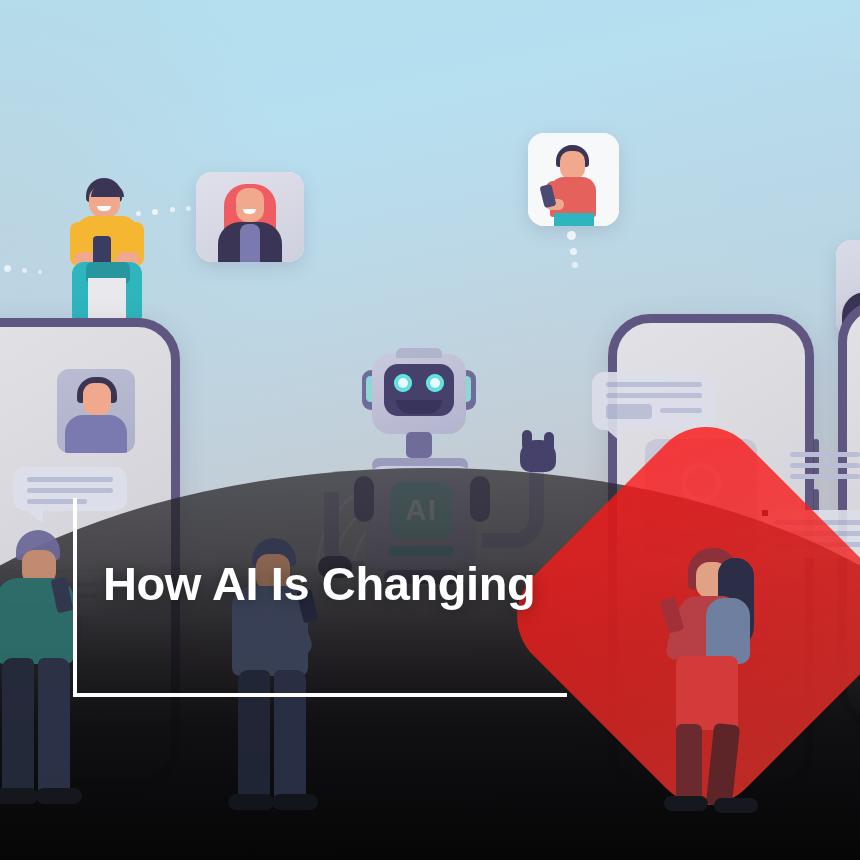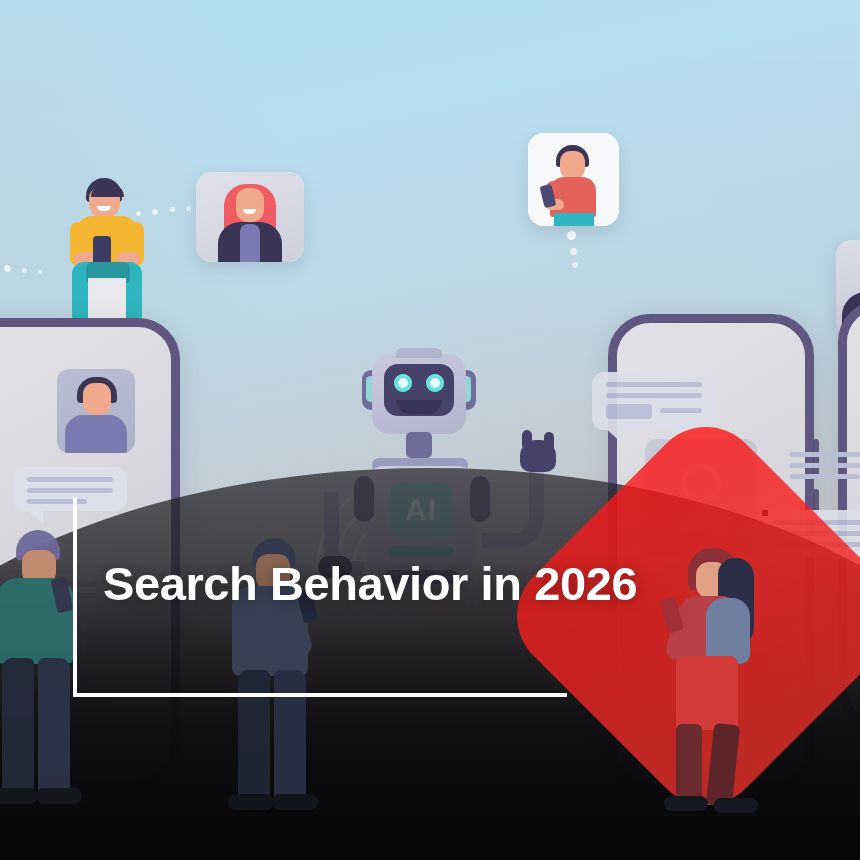--- a/index.html
+++ b/index.html
@@ -308,17 +308,17 @@
     <div class="abs" style="left:14px;top:176px;width:26px;height:82px;background:#6b2b2e;border-radius:6px;"></div>
     <div class="abs" style="left:48px;top:176px;width:26px;height:82px;background:#5e2528;border-radius:6px;transform:rotate(6deg);"></div>
     <div class="abs" style="left:2px;top:248px;width:44px;height:15px;background:#16181f;border-radius:8px;"></div>
     <div class="abs" style="left:52px;top:250px;width:44px;height:15px;background:#16181f;border-radius:8px;"></div>
   </div>
 
   <div class="abs" id="frame-v"></div>
   <div class="abs" id="frame-h"></div>
 
   <div class="abs" id="title">
-    <span class="l">Search Behavior in 2026</span>
+    <span class="l">How AI Is Changing</span>
   </div>
 
 
 </div>
 
 </body></html>

